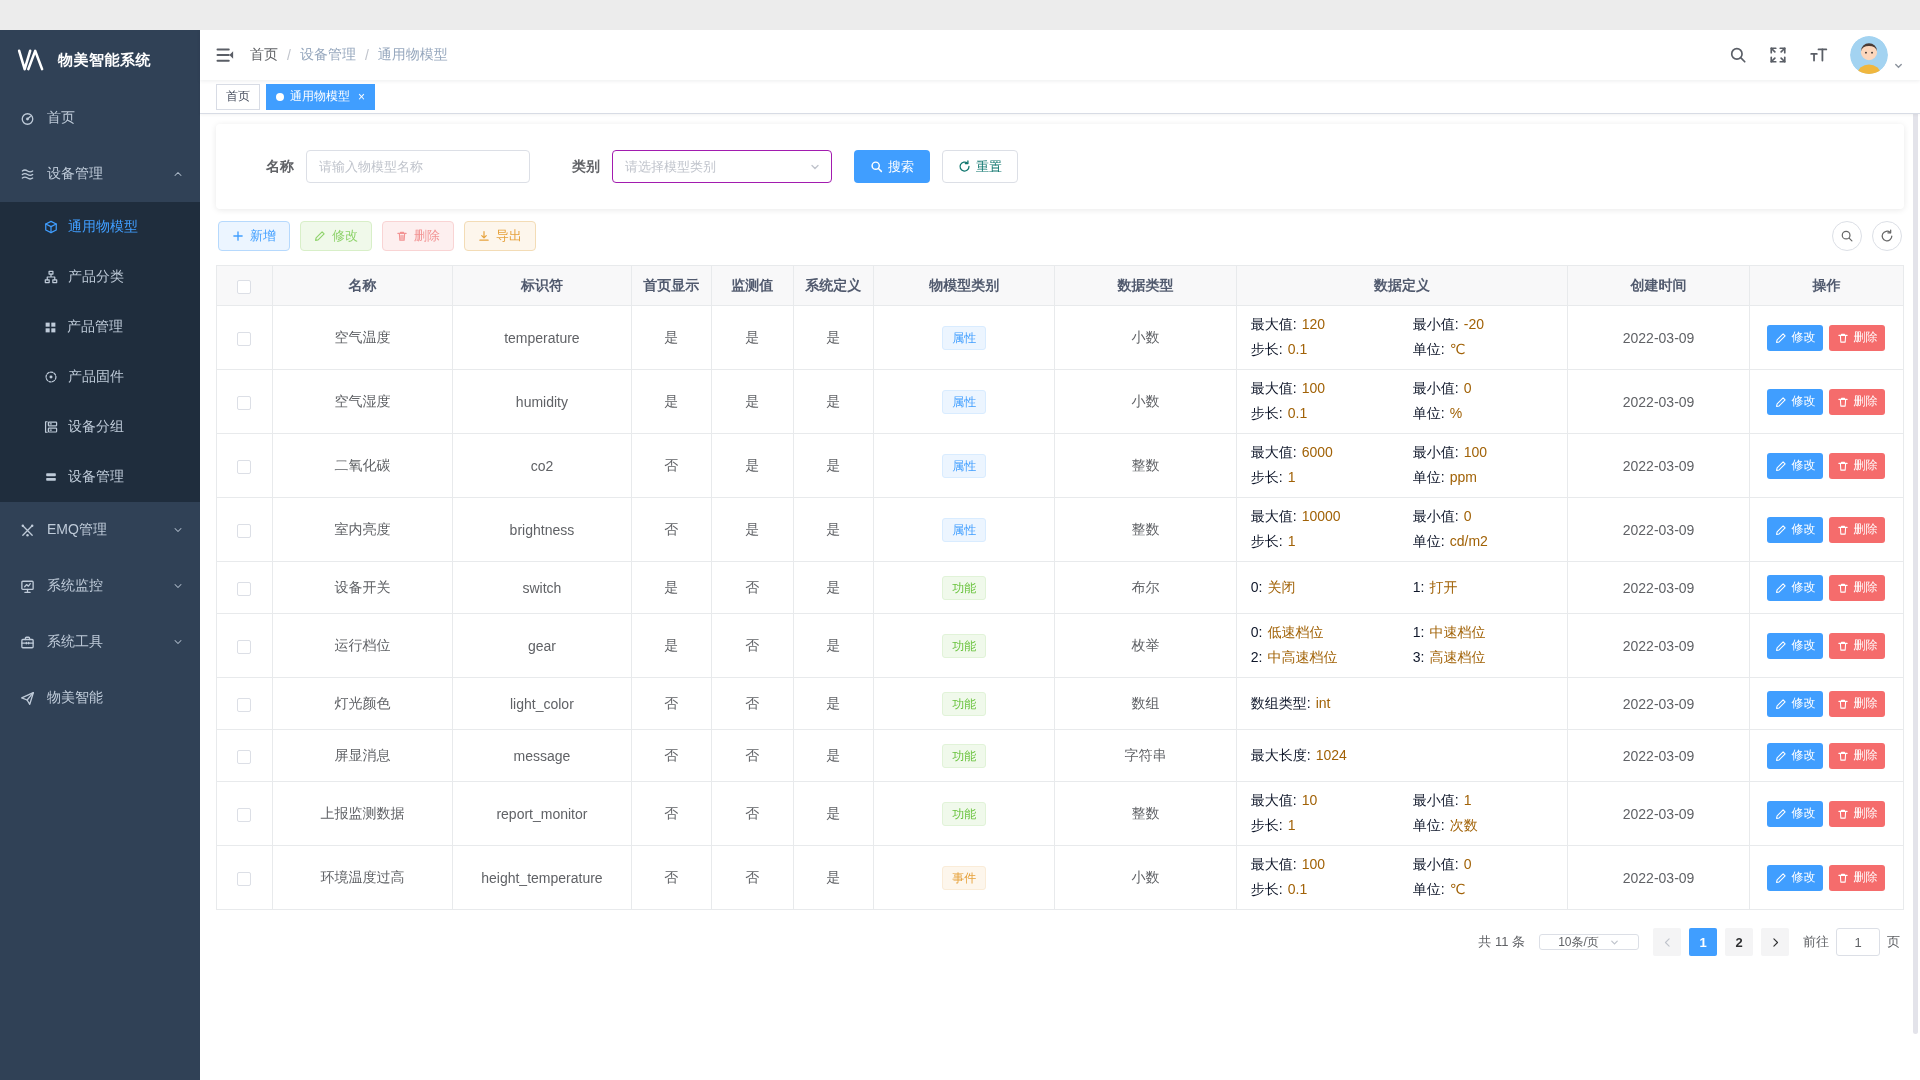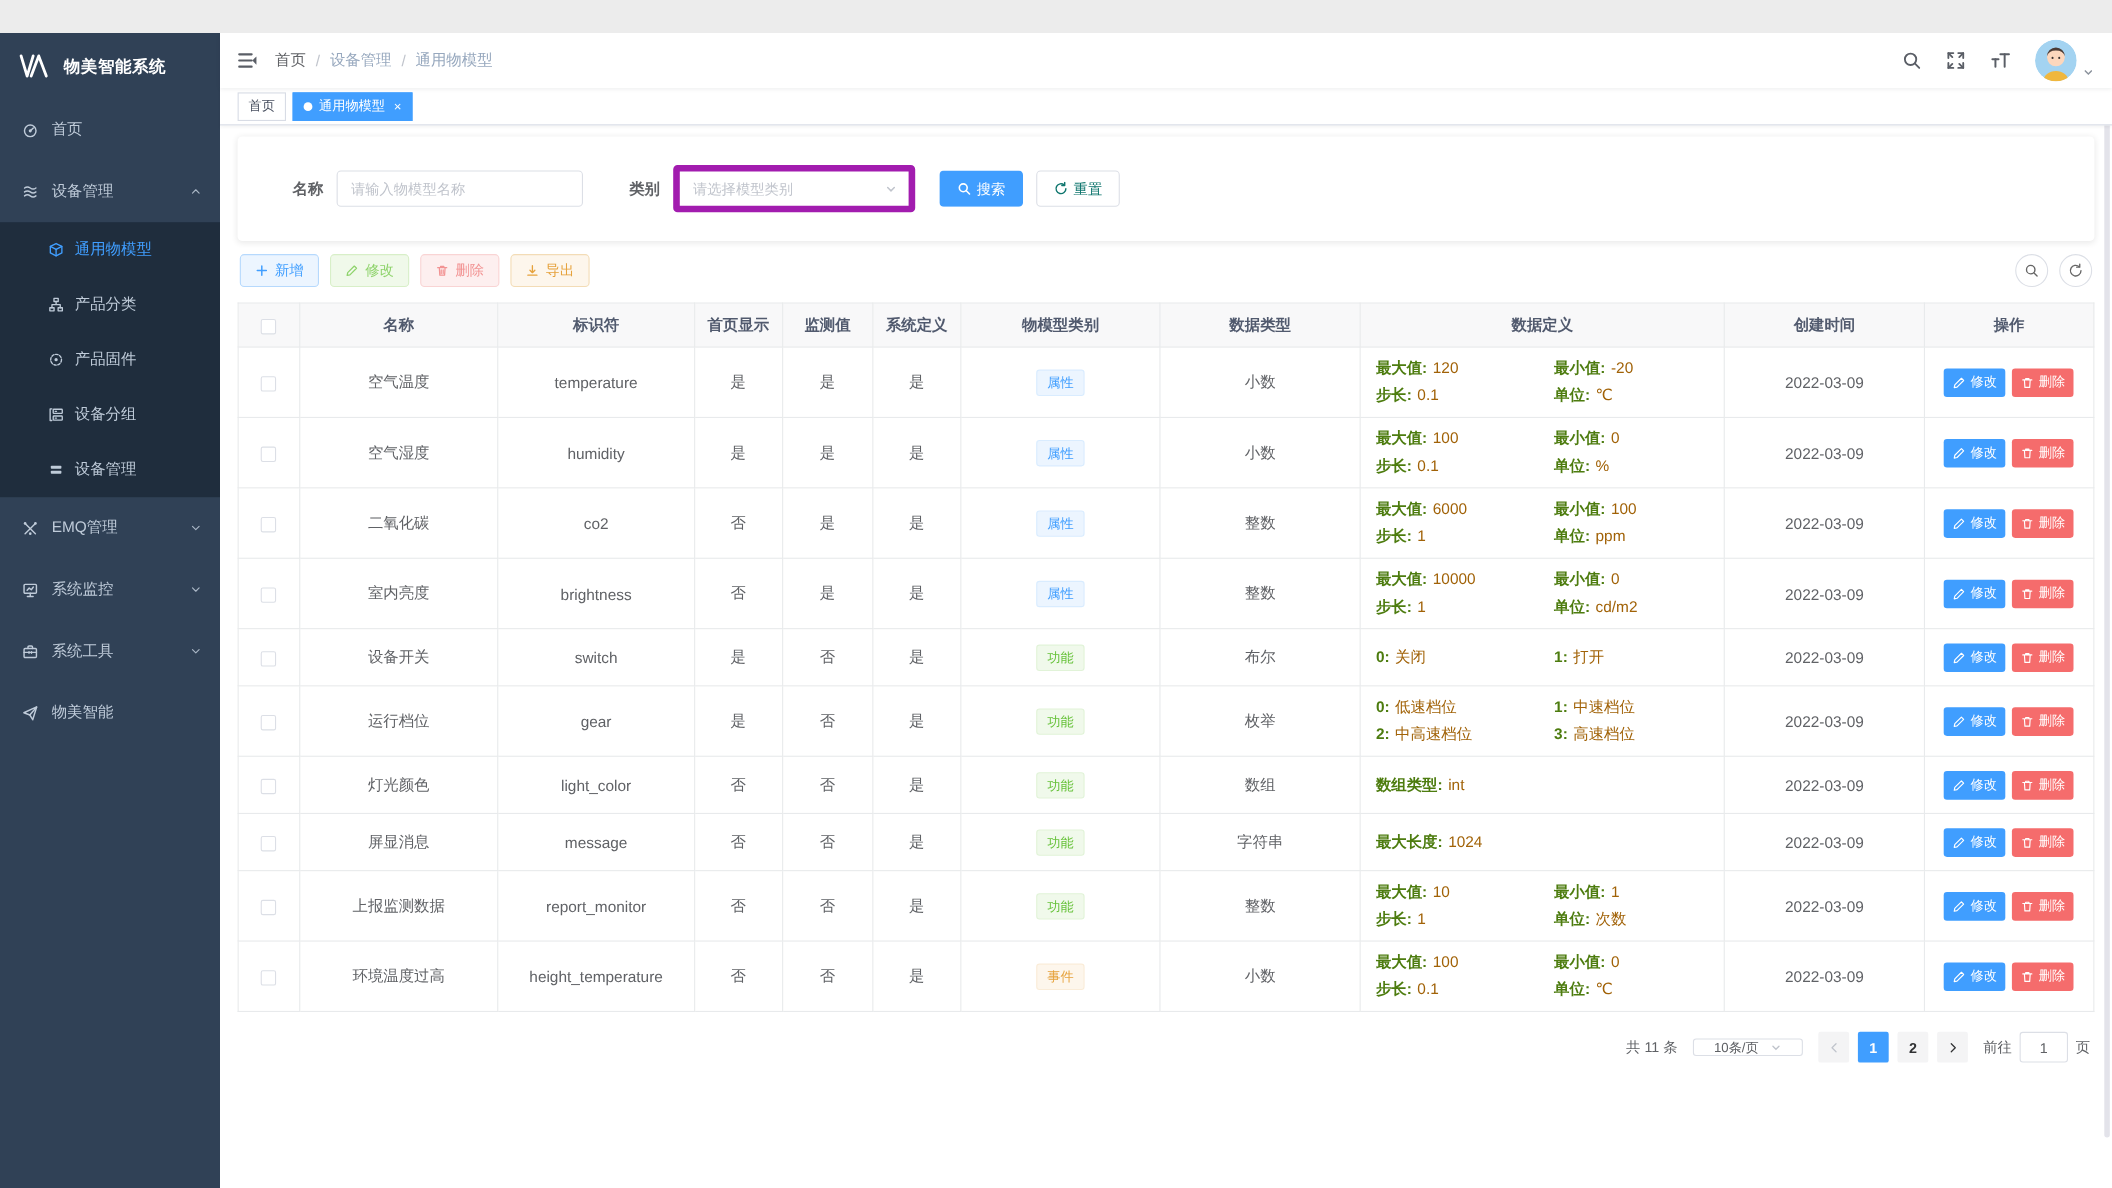--- a/index.html
+++ b/index.html
@@ -39,21 +39,21 @@
   .tab-dot { width:8px; height:8px; border-radius:50%; background:#fff; display:inline-block; }
   .tab-close { margin-left:2px; font-size:12px; }
 
   .app-main { flex:1; background:#fff; padding:10px 16px 0; position:relative; }
 
   .filter-card { background:#fff; box-shadow:0 1px 6px rgba(0,0,0,.09); border-radius:4px; padding:26px 18px 26px 50px; margin-bottom:12px; }
   .filter-form { display:flex; align-items:center; }
   .f-label { font-size:14px; font-weight:700; color:#606266; margin-right:12px; }
   .f-input { width:224px; height:33px; border:1px solid #dcdfe6; border-radius:4px; padding:0 12px; font-size:13px; color:#606266; outline:none; margin-right:42px; font-family:inherit; }
   .f-input::placeholder { color:#c0c4cc; }
-  .f-select { width:220px; height:43px; border:6px solid #a21caf; border-radius:4px; display:flex; align-items:center; justify-content:space-between; padding:0 10px 0 12px; margin-right:22px; cursor:pointer; background:#fff; }
+  .f-select { width:220px; height:33px; border:1px solid #a21caf; border-radius:4px; display:flex; align-items:center; justify-content:space-between; padding:0 10px 0 12px; margin-right:22px; cursor:pointer; background:#fff; }
   .f-select .ph { color:#c0c4cc; font-size:13px; }
   .sel-caret { color:#c0c4cc; }
   .btn { height:33px; border-radius:4px; font-size:13px; display:inline-flex; align-items:center; gap:5px; padding:0 15px; cursor:pointer; border:1px solid transparent; font-family:inherit; }
   .btn-primary { background:#409eff; color:#fff; margin-right:12px; }
   .btn-default { background:#fff; border-color:#dcdfe6; color:#0f766e; }
 
   .toolbar { display:flex; align-items:center; margin:10px 2px 14px; }
   .btn-sm { height:30px; padding:0 13px; font-size:13px; border-radius:4px; display:inline-flex; align-items:center; gap:6px; border:1px solid; margin-right:10px; cursor:pointer; background:#fff; font-family:inherit; }
   .btn-add    { color:#409eff; background:#ecf5ff; border-color:#b6d9fd; }
   .btn-edit   { color:#8ed36b; background:#f0f9ea; border-color:#d8efc8; }
@@ -62,21 +62,21 @@
   .toolbar-right { margin-left:auto; display:flex; gap:10px; }
   .circle-btn { width:30px; height:30px; border-radius:50%; border:1px solid #dcdfe6; background:#fff; display:flex; align-items:center; justify-content:center; color:#666; cursor:pointer; }
 
   table { width:100%; border-collapse:collapse; table-layout:fixed; font-size:14px; color:#606266; }
   th,td { border:1px solid #e8eaec; text-align:center; padding:6px 8px; word-break:break-all; }
   th { background:#f8f8f9; color:#515a6e; font-weight:600; height:40px; }
   td { height:52px; background:#fff; }
   td.def-cell { text-align:left; padding:10px 8px 10px 14px; }
   .def-grid { display:grid; grid-template-columns:152px auto; row-gap:7px; column-gap:10px; }
   .def-pair { white-space:nowrap; }
-  .def-label { color:#4d7c0f;font-weight:bold; }
+  .def-label { color:#0f172a; }
   .def-value { color:#a16207; margin-left:5px; }
   .tag { display:inline-block; padding:5px 9px; font-size:12px; border-radius:3px; border:1px solid; line-height:1; }
   .tag-attr  { color:#409eff; background:#ecf5ff; border-color:#d9ecff; }
   .tag-func  { color:#67c23a; background:#f0f9eb; border-color:#e1f3d8; }
   .tag-event { color:#e6a23c; background:#fdf6ec; border-color:#faecd8; }
   .row-btn { height:26px; border:none; border-radius:3px; color:#fff; font-size:12px; display:inline-flex; align-items:center; gap:4px; padding:0 8px; margin:0 3px; cursor:pointer; font-family:inherit; }
   .row-btn.edit { background:#409eff; }
   .row-btn.del  { background:#f56c6c; }
   .checkbox { display:inline-block; width:14px; height:14px; border:1px solid #dcdfe6; border-radius:2px; background:#fff; cursor:pointer; vertical-align:middle; }
 
@@ -146,20 +146,31 @@
           <div class="submenu-item">
             <span class="icon">
               <svg width="14" height="14" viewBox="0 0 16 16" fill="none" stroke="currentColor" stroke-width="1.4" stroke-linecap="round" stroke-linejoin="round">
                 <rect x="5.8" y="1.5" width="4.4" height="3.2"></rect>
                 <rect x="1.5" y="11.2" width="4.4" height="3.2"></rect>
                 <rect x="10.1" y="11.2" width="4.4" height="3.2"></rect>
                 <path d="M8 4.7 V8 M3.7 11.2 V8 H12.3 V11.2"></path>
               </svg>
             </span>
             <span>产品分类</span>
+          </div>
+          <div class="submenu-item">
+            <span class="icon">
+              <svg width="13" height="13" viewBox="0 0 16 16" fill="none" stroke="currentColor" stroke-width="1.4" stroke-linecap="round" stroke-linejoin="round">
+                <rect x="2" y="2" width="5" height="5" fill="currentColor" stroke="none"></rect>
+                <rect x="9" y="2" width="5" height="5" fill="currentColor" stroke="none"></rect>
+                <rect x="2" y="9" width="5" height="5" fill="currentColor" stroke="none"></rect>
+                <rect x="9" y="9" width="5" height="5" fill="currentColor" stroke="none"></rect>
+              </svg>
+            </span>
+            <span>产品管理</span>
           </div>
           <div class="submenu-item">
             <span class="icon">
               <svg width="14" height="14" viewBox="0 0 16 16" fill="none" stroke="currentColor" stroke-width="1.4" stroke-linecap="round" stroke-linejoin="round">
                 <circle cx="8" cy="8" r="5.6" stroke-dasharray="2.6 1.6"></circle>
                 <circle cx="8" cy="8" r="1.7" fill="currentColor" stroke="none"></circle>
               </svg>
             </span>
             <span>产品固件</span>
           </div>

